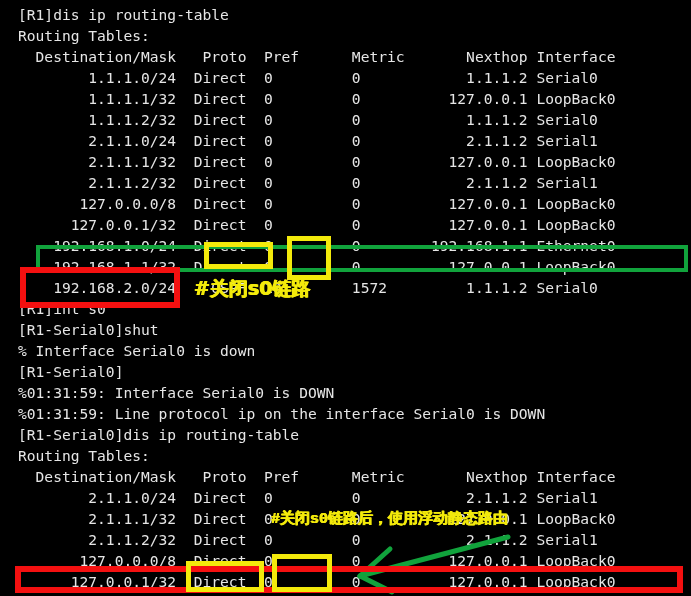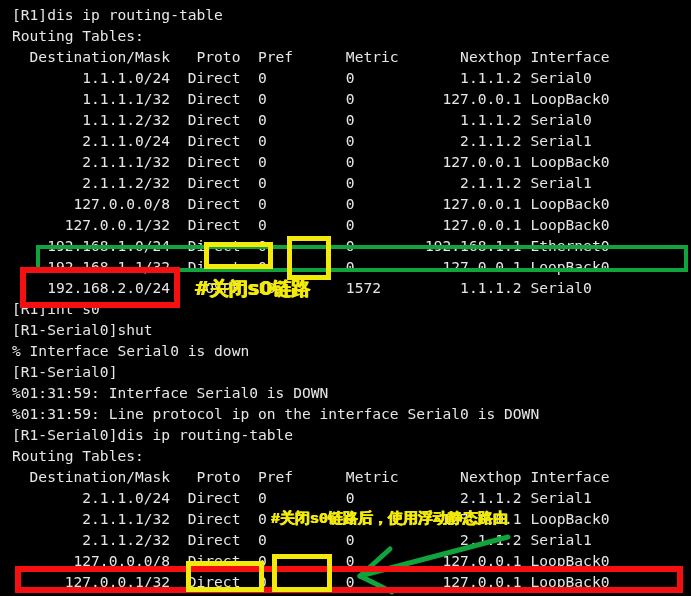--- a/index.html
+++ b/index.html
@@ -27,21 +27,21 @@
     color: #e6e6e6;
     font-size: 14.6px;
     line-height: 21px;
     white-space: pre;
     letter-spacing: 0px;
   }
   .tline {
     display: block;
     height: 21px;
     white-space: pre;
-    padding-left: 12px;
+    padding-left: 18px;
   }
   
   #overlay {
     position: absolute;
     left: 0;
     top: 0;
     width: 691px;
     height: 596px;
     pointer-events: none;
     border-radius: 17px;

